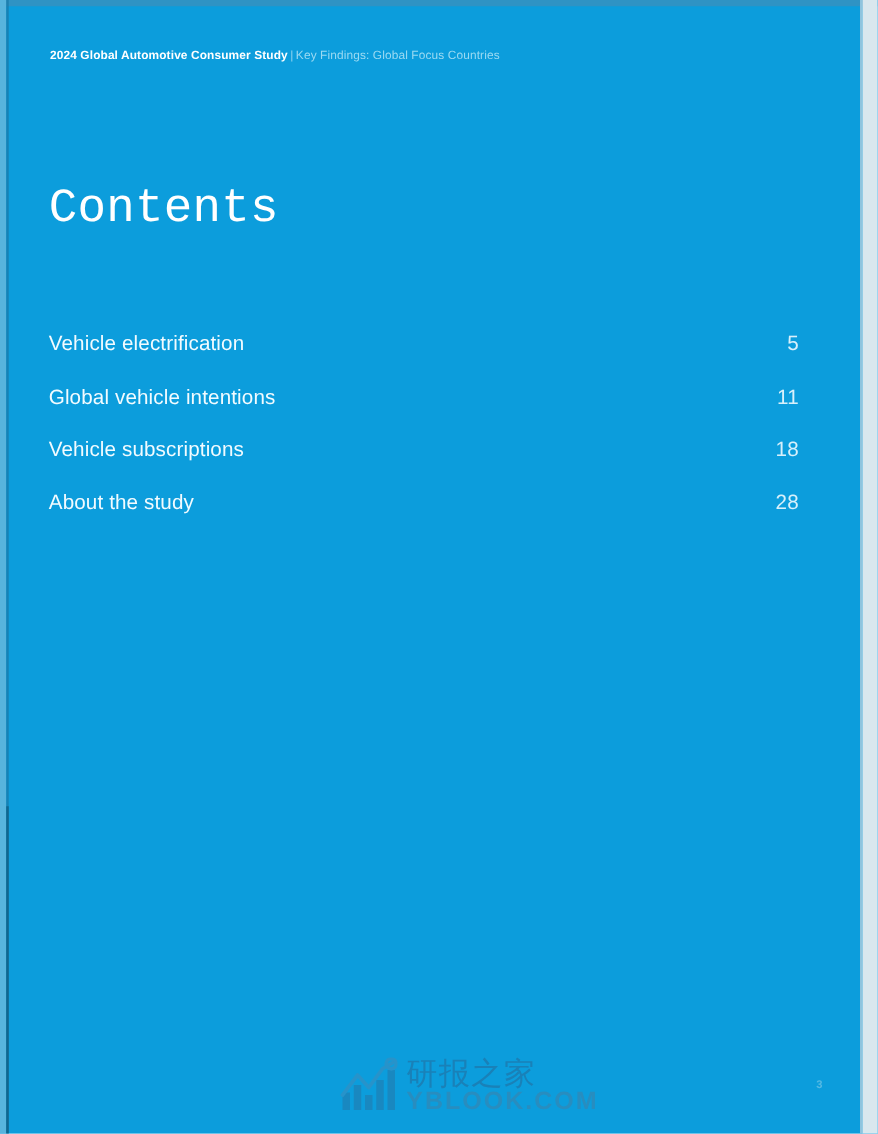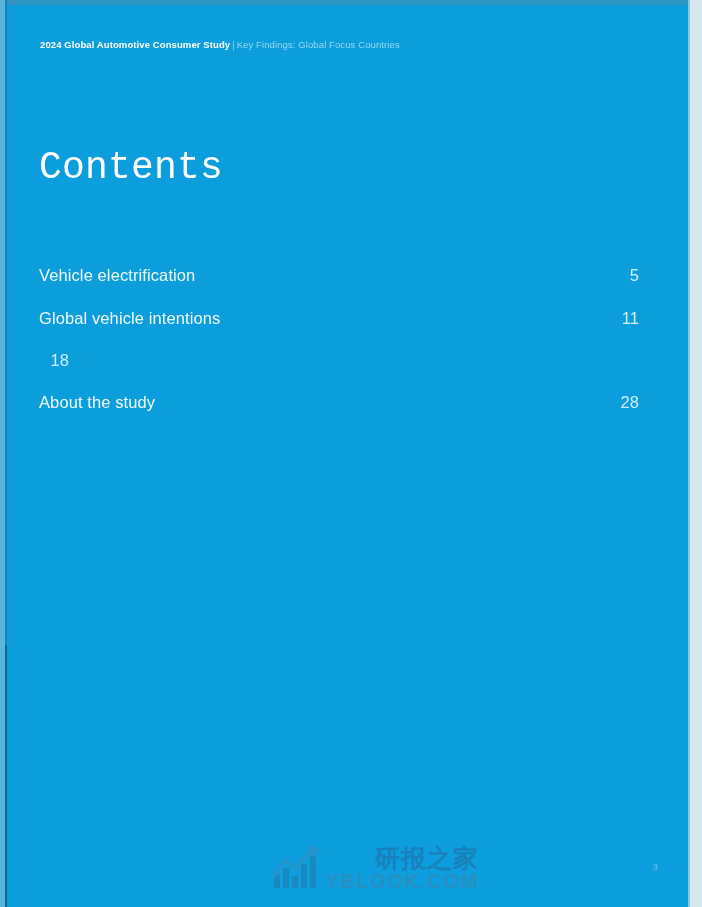--- a/index.html
+++ b/index.html
@@ -188,24 +188,23 @@
   #watermark-text {
     display: flex;
     flex-direction: column;
     justify-content: center;
   }
 
   #watermark-cn {
     font-family: "DejaVu Sans", sans-serif;
     font-size: 25px;
     line-height: 27px;
-    font-weight: bold;
+    font-weight: normal;
     color: #1b7fb5;
     letter-spacing: 1px;
-    text-align: right;
   }
 
   #watermark-en {
     font-size: 20px;
     line-height: 18px;
     font-weight: bold;
     color: #2b8cbd;
     letter-spacing: 1.6px;
   }
 </style>
@@ -234,20 +233,21 @@
       <span class="toc-page">5</span>
     </div>
 
     <div class="toc-row">
       <span class="toc-label">Global vehicle intentions</span>
       <span class="toc-page">11</span>
     </div>
 
 
     <div class="toc-row">
+      <span class="toc-label">Vehicle subscriptions</span>
       <span class="toc-page">18</span>
     </div>
 
     <div class="toc-row">
       <span class="toc-label">About the study</span>
       <span class="toc-page">28</span>
     </div>
 
   </div>
 

